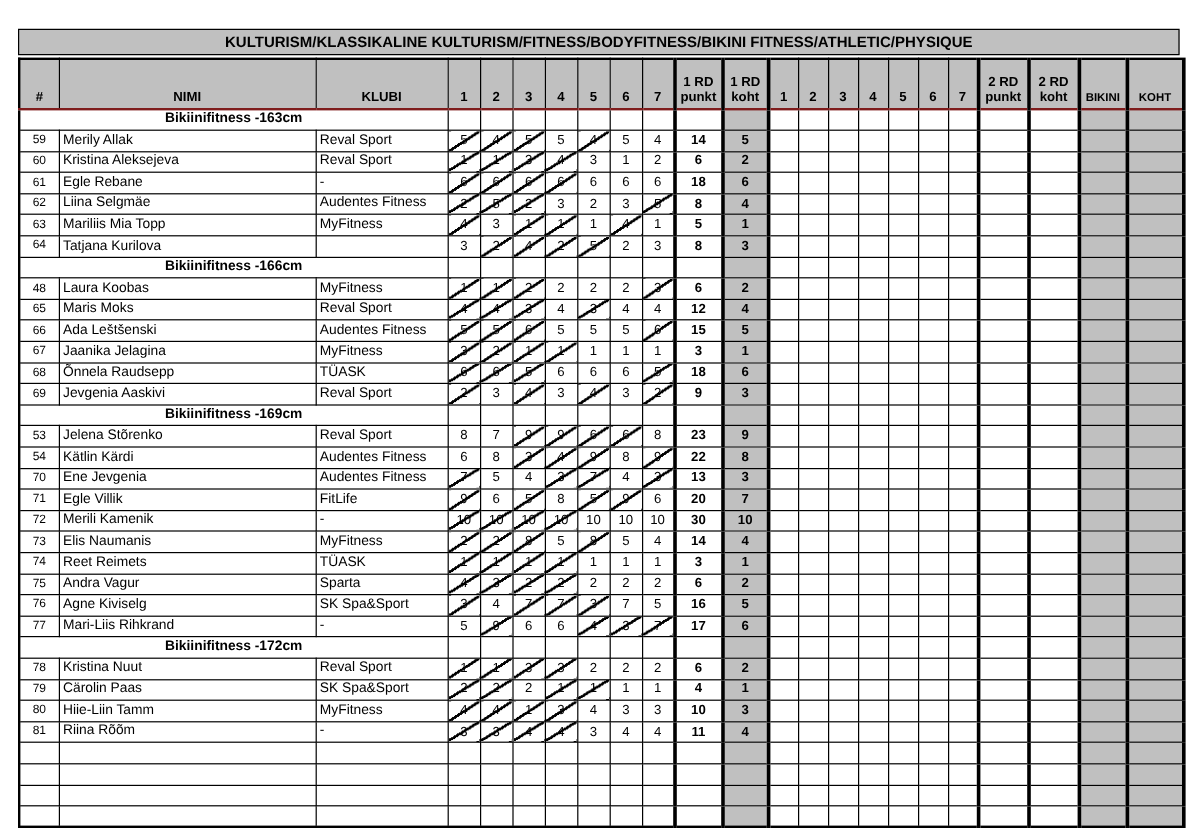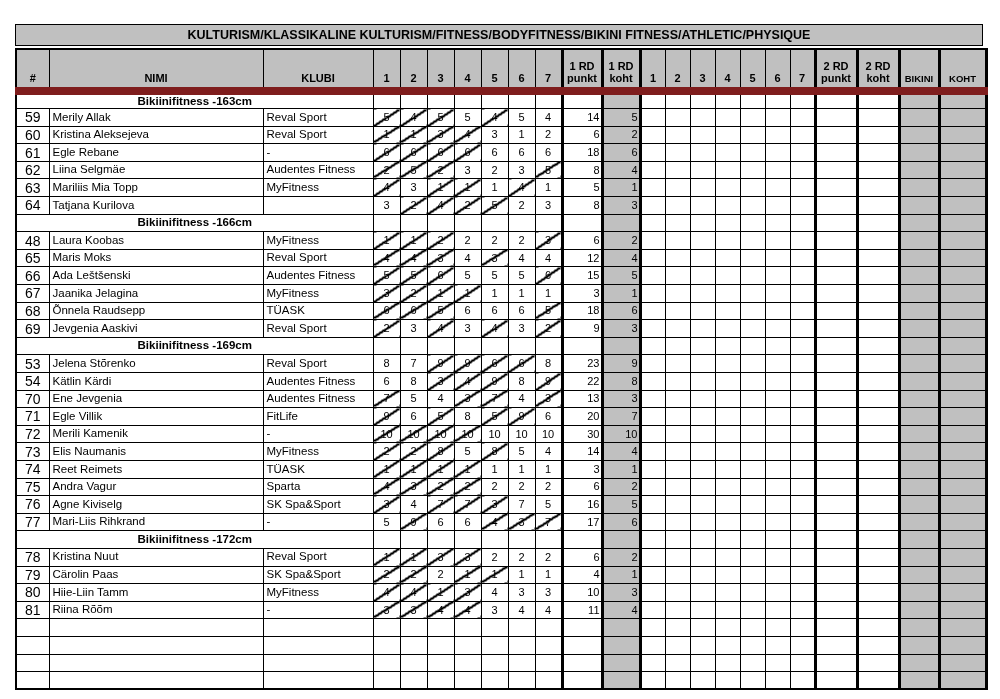--- a/index.html
+++ b/index.html
@@ -17,26 +17,26 @@
     font-size:11px;border:2px solid #000;
   }
   th,td{
     border:1px solid #000;padding:0 1px;height:17.6px;
     overflow:hidden;white-space:nowrap;box-sizing:border-box;
     text-align:center;vertical-align:middle;line-height:1;
   }
   thead th{
     background:var(--gray,#c0c0c0);font-weight:bold;height:42px;
     vertical-align:bottom;padding-bottom:2px;white-space:pre-line;
-    line-height:1.15;border-bottom:8px solid #7f1d1d;font-size:11px;
+    line-height:1.15;border-bottom:2px solid #7f1d1d;font-size:11px;
   }
   thead th.small{font-size:9.5px;}
   td.name,td.club{text-align:left;padding-left:3px;font-size:11.5px;}
-  td.num{font-size:14px;}
-  td.bold{font-weight:normal;text-align:right;}
+  td.num{font-size:10px;}
+  td.bold{font-weight:bold;}
   .gray{background:var(--gray,#c0c0c0);}
   .bl{border-left:3px solid #000;}
   .br{border-right:3px solid #000;}
   td.section{font-weight:bold;font-size:11.5px;text-align:center;}
   td.cut{
     background-image:linear-gradient(to bottom right,
       transparent calc(50% - 1.1px),#000 calc(50% - 1.1px),
       #000 calc(50% + 1.1px),transparent calc(50% + 1.1px));
   }
 </style>

